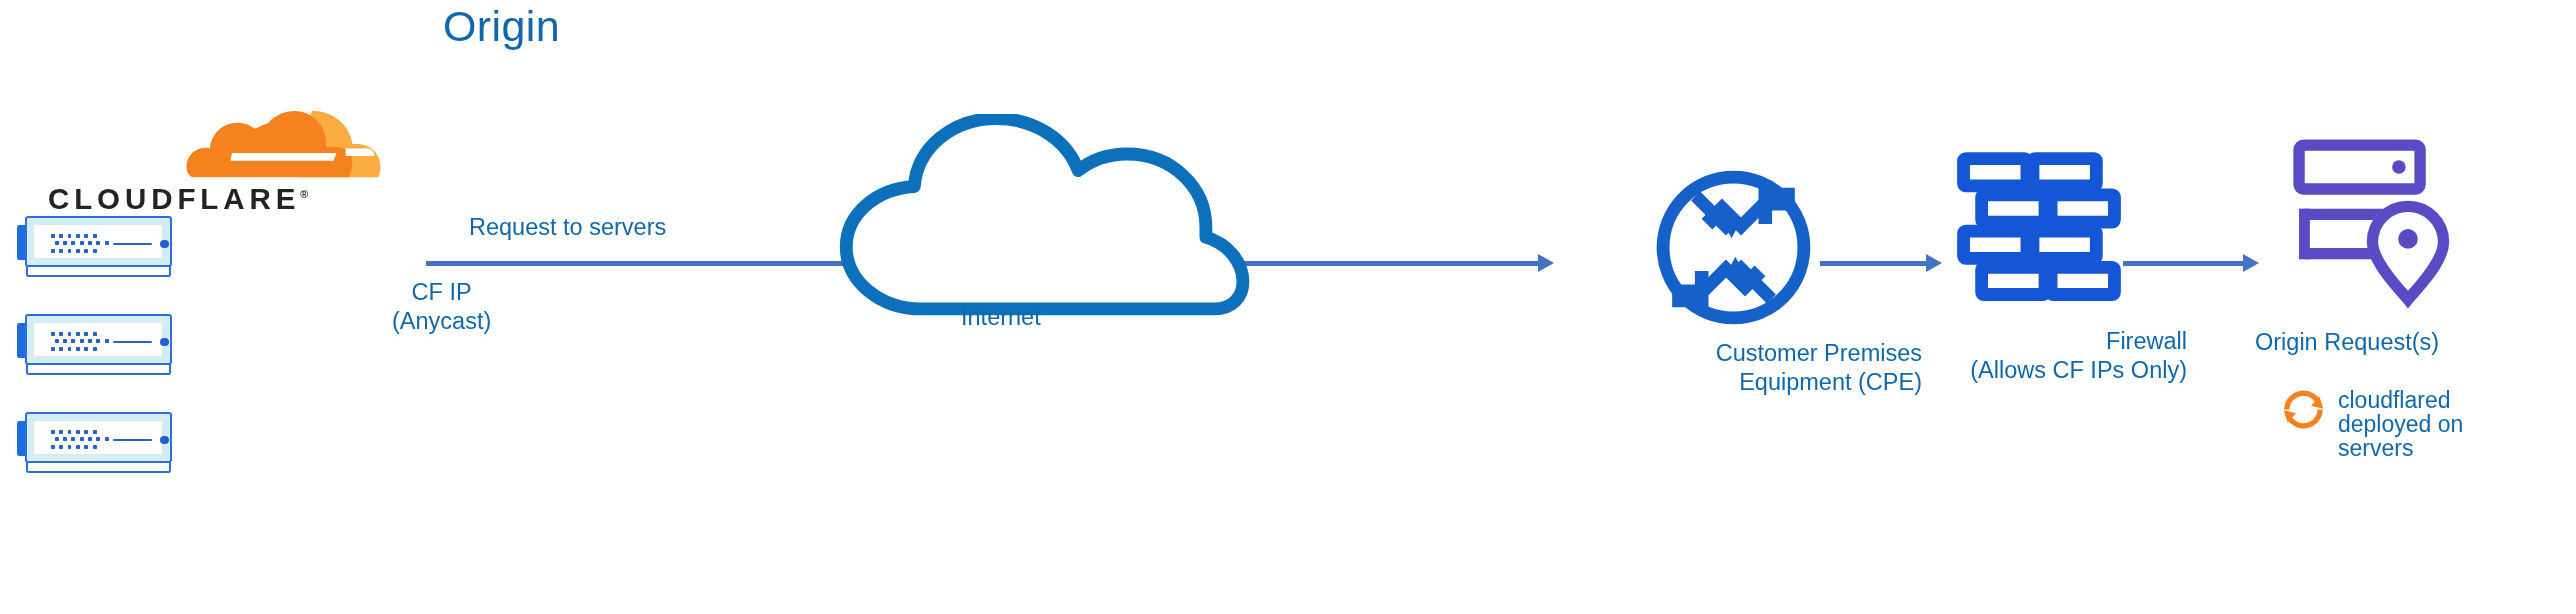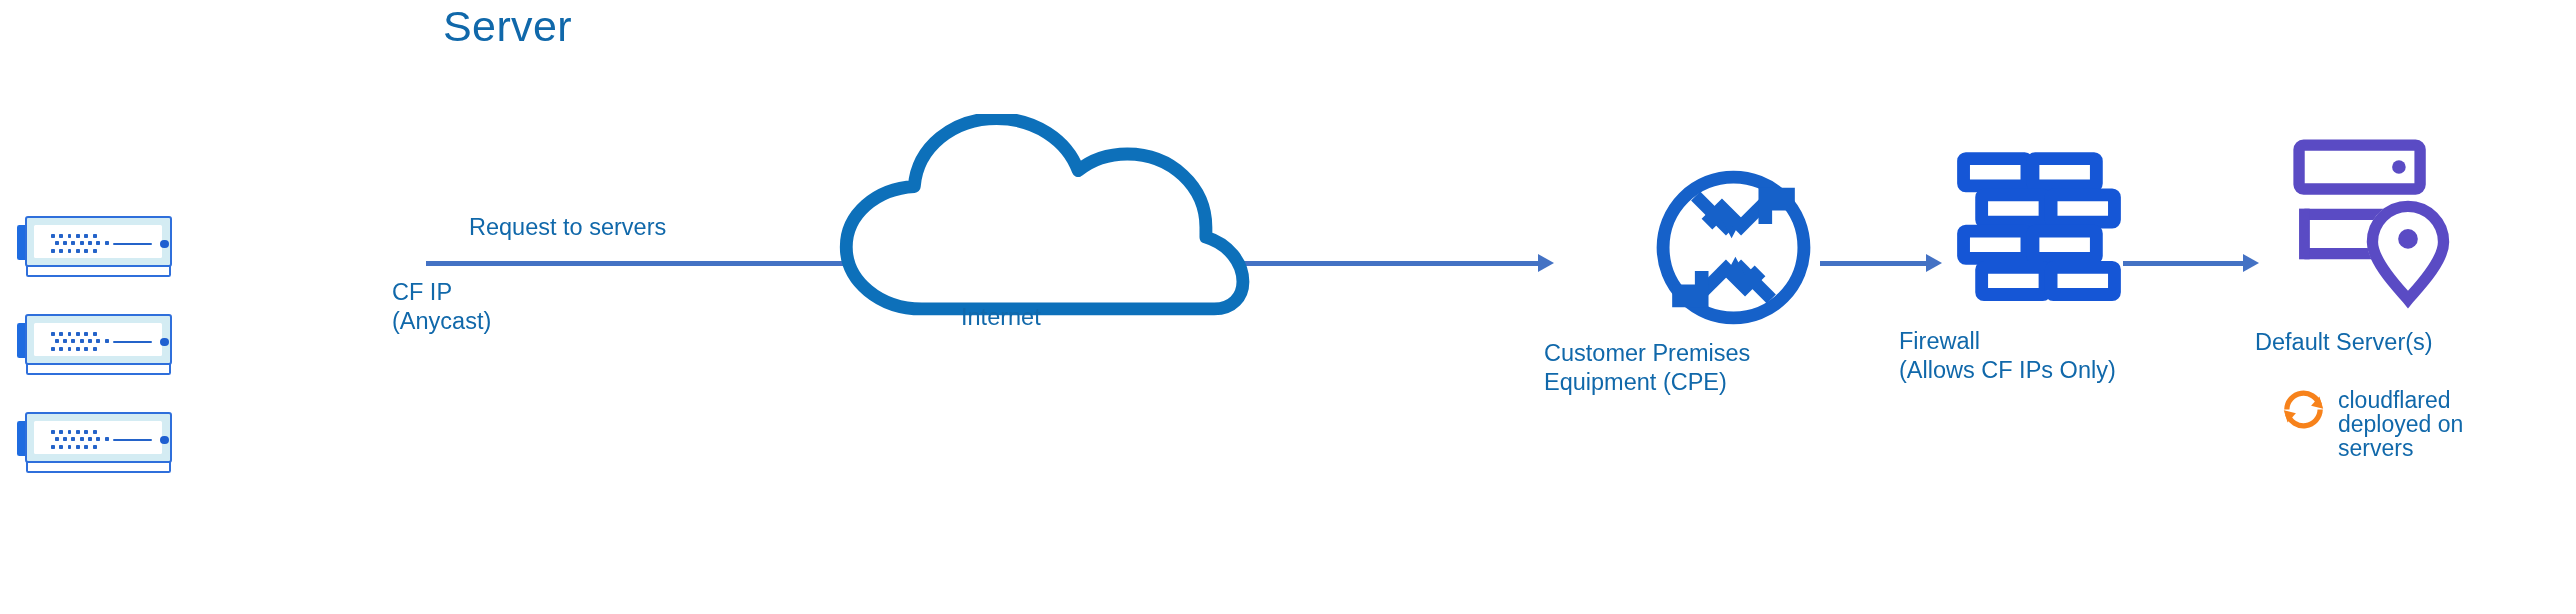--- a/index.html
+++ b/index.html
@@ -118,24 +118,24 @@
   }
 
   
   .label {
     position: absolute;
     color: #1068aa;
     font-size: 23.5px;
     line-height: 29px;
     white-space: pre-line;
   }
-  .label.center { text-align: left; }
+  .label.center { text-align: right; }
 
   #request-to-origin-label { left: 469px; top: 213px; font-size: 23.5px; }
-  #cf-ip-label { left: 392px; top: 278px; }
+  #cf-ip-label { left: 392px; top: 278px; text-align: center; }
   #internet-label { left: 961px; top: 303px; font-size: 23.5px; }
   #cpe-label  { left: 1544px; top: 339px; width: 378px; }
   #firewall-label { left: 1899px; top: 327px; width: 288px; }
   #origin-label { left: 2255px; top: 328px; width: 318px; }
   #cloudflared-label {
     left: 2338px; top: 388px; width: 174px;
     font-size: 23px; line-height: 24px;
   }
 
   
@@ -143,22 +143,35 @@
   #cpe-icon { left: 1654px; top: 168px; width: 159px; height: 159px; }
   #firewall-icon { left: 1956px; top: 151px; width: 166px; height: 155px; }
   #origin-icon { left: 2293px; top: 136px; width: 174px; height: 174px; }
   #cloudflared-icon { left: 2280px; top: 386px; width: 47px; height: 47px; }
 </style>
 </head>
 <body>
 
 <div id="canvas">
 
-  <div class="abs" id="diagram-title">Server</div>
-
+  <div class="abs" id="diagram-title">Origin</div>
+
+  <div class="abs" id="cloudflare-logo">
+    <svg width="197" height="76" viewBox="0 0 260 100" style="position:absolute;left:155px;top:0px;">
+      <path d="M168 6 C196 6 218 26 221 50 L226 50 C246 50 258 64 258 80 C258 88 255 94 255 94 L150 94 L150 50 Z" fill="#fbad41"></path>
+      <path d="M110 22 C124 6 148 2 165 12 C181 21 188 38 186 54 L200 54 C213 54 221 64 221 74
+               C221 82 217 90 217 94 L12 94 C6 94 2 88 2 80 C2 66 13 55 27 55 C29 55 31 55 33 56
+               C34 37 50 22 69 22 C78 22 86 25 92 30 Z" fill="#f6821f"></path>
+      <path d="M60 72 L196 72 L200 62 L62 62 Z" fill="#ffffff"></path>
+      <path d="M212 56 L240 56 C246 56 250 60 250 66 L212 66 Z" fill="#ffffff"></path>
+    </svg>
+    <div id="cf-wordmark">
+      <span>CLOUDFLARE</span><sup>®</sup>
+    </div>
+  </div>
 
   <div class="abs server-rack" style="left:16.6px; top:216px;">
     <div class="rack-shadow"></div>
     <div class="rack-tab"></div>
     <div class="rack-body">
       <div class="rack-face">
         <div class="rack-dots">
             <i style="left: 0px; top: 0px;"></i>
             <i style="left: 8.3px; top: 0px;"></i>
             <i style="left: 16.6px; top: 0px;"></i>
@@ -329,21 +342,21 @@
       <rect x="8" y="96" width="14" height="67" fill="#5a4bc4"></rect>
 
       <path d="M152 86 C182 86 206 110 206 140 C206 172 162 216 152 228
                C142 216 98 172 98 140 C98 110 122 86 152 86 Z" fill="#ffffff"></path>
       <path d="M152 93 C178 93 199 114 199 140 C199 168 160 206 152 216
                C144 206 105 168 105 140 C105 114 126 93 152 93 Z" fill="none" stroke="#5a4bc4" stroke-width="15"></path>
       <circle cx="152" cy="136" r="13" fill="#5a4bc4"></circle>
     </svg>
   </div>
 
-  <div class="label abs" id="origin-label" style="text-align:left;">Default Server(s)</div>
+  <div class="label abs" id="origin-label" style="text-align:left;">Origin Request(s)</div>
 
   <div class="abs" id="cloudflared-icon">
     <svg width="47" height="47" viewBox="0 0 62 62">
       <path d="M9 31 A22 22 0 0 1 52 25" fill="none" stroke="#f7821b" stroke-width="7" stroke-linecap="butt"></path>
       <path d="M53 31 A22 22 0 0 1 10 37" fill="none" stroke="#f7821b" stroke-width="7" stroke-linecap="butt"></path>
       <path d="M52 14 L57 30 L41 26 Z" fill="#f7821b"></path>
       <path d="M10 48 L5 32 L21 36 Z" fill="#f7821b"></path>
     </svg>
   </div>
 

